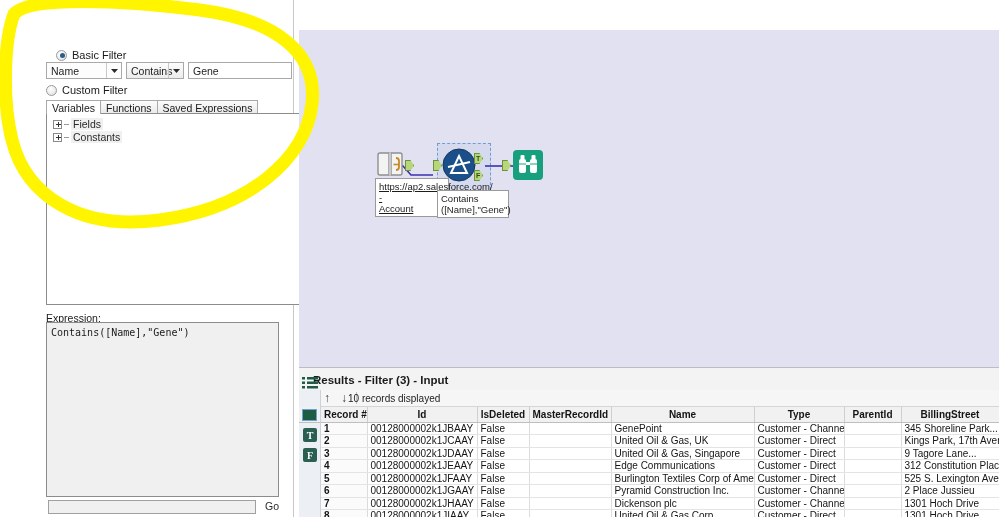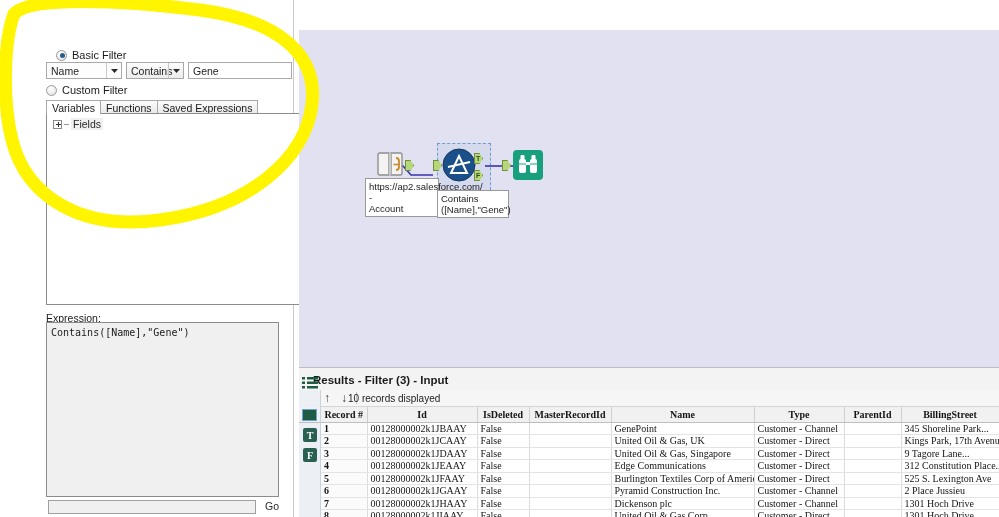--- a/index.html
+++ b/index.html
@@ -161,21 +161,21 @@
   #tb-down { left: 42px; }
   #tb-divider { position:absolute; left:57px; top:24px; width:1px; height:12px; background:#c0c0c0; }
 
   #left-rail {
     position: absolute; left: 0; top: 22px; width: 22px; height: 128px;
     background: #eceff4; border-right: 1px solid #cdd2da;
   }
   .rail-icon { position: absolute; left: 3px; width: 16px; height: 16px; }
 
   
-  #grid { position: absolute; left: 22px; top: 39px; width: 678px; height: 111px; overflow: hidden; font-family: Liberation Serif, serif; }
+  #grid { position: absolute; left: 22px; top: 39px; width: 678px; height: 111px; overflow: hidden; }
   table.grid { border-collapse: collapse; table-layout: fixed; width: 678px; font-size: 10px; }
   table.grid th {
     background: #f1f1f1; border-right: 1px solid #cfcfcf; border-bottom: 1px solid #bfbfbf;
     font-size: 10px; font-weight: bold; color: #141414; height: 15px; padding: 0 3px;
     text-align: center; white-space: nowrap; overflow: hidden;
   }
   table.grid td {
     border-right: 1px solid #dcdcdc; border-bottom: 1px solid #e4e4e4;
     height: 12.5px; padding: 0 3px; white-space: nowrap; overflow: hidden;
     color: #141414; background: #fff; font-size: 10px;
@@ -245,20 +245,25 @@
       <div class="tab">
         <span>Saved Expressions</span>
       </div>
     </div>
 
     <div id="tree-box">
       <div class="tree-node">
         <span class="expander"></span>
         <span class="tree-dash"></span>
         <span class="tree-label">Fields</span>
+      </div>
+      <div class="tree-node">
+        <span class="expander"></span>
+        <span class="tree-dash"></span>
+        <span class="tree-label">Constants</span>
       </div>
     </div>
 
     <div id="expr-label">Expression:</div>
     <div id="expr-box">Contains([Name],"Gene")</div>
 
     <div id="go-input"></div>
     <button id="go-btn">Go</button>
   </div>
 
@@ -280,21 +285,21 @@
             <path d="M29 7 Q29 5 27 5 L18 5 L18 27 L27 27 Q29 27 29 25 Z" fill="#f3f3f3" stroke="#8f8f8f" stroke-width="1.4"></path>
             <rect x="16" y="5" width="2" height="22" fill="#c9c9c9"></rect>
             <path d="M23 10 q3 0 3 3 v6 q0 3 -3 3" stroke="#c98a22" stroke-width="1.8" fill="none"></path>
             <path d="M20.5 16.5 h5.5" stroke="#c98a22" stroke-width="1.6" fill="none"></path>
           </g>
         </svg>
       </div>
       <div class="anchor out" style="left:32px; top:12px;"></div>
     </div>
 
-    <div class="tooltip-box" style="left:66px; top:148px; width:74px;">https://ap2.salesforce.com/ -
+    <div class="tooltip-box" style="left:76px; top:148px; width:74px;text-decoration:underline;">https://ap2.salesforce.com/ -
 Account</div>
 
     <div class="node" style="left:143px; top:118px;">
       <div class="node-icon">
         <svg width="34" height="34" viewBox="0 0 34 34">
           <circle cx="17" cy="17" r="16" fill="#1b4f8a"></circle>
           <circle cx="17" cy="17" r="16" fill="none" stroke="#14365e" stroke-width="1"></circle>
           <path d="M9 25 L17 8 L25 25 Z" fill="none" stroke="#ffffff" stroke-width="2"></path>
           <path d="M6 19 L28 14" stroke="#ffffff" stroke-width="2" fill="none"></path>
         </svg>

